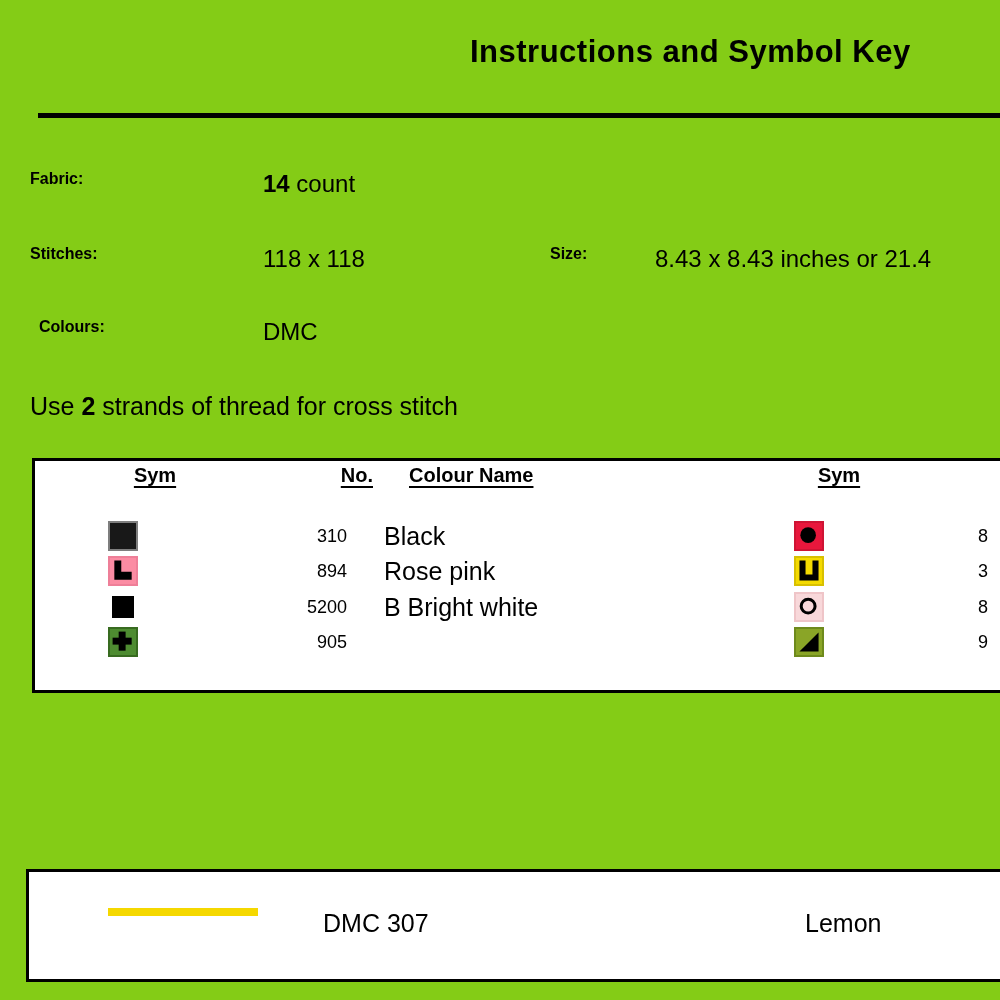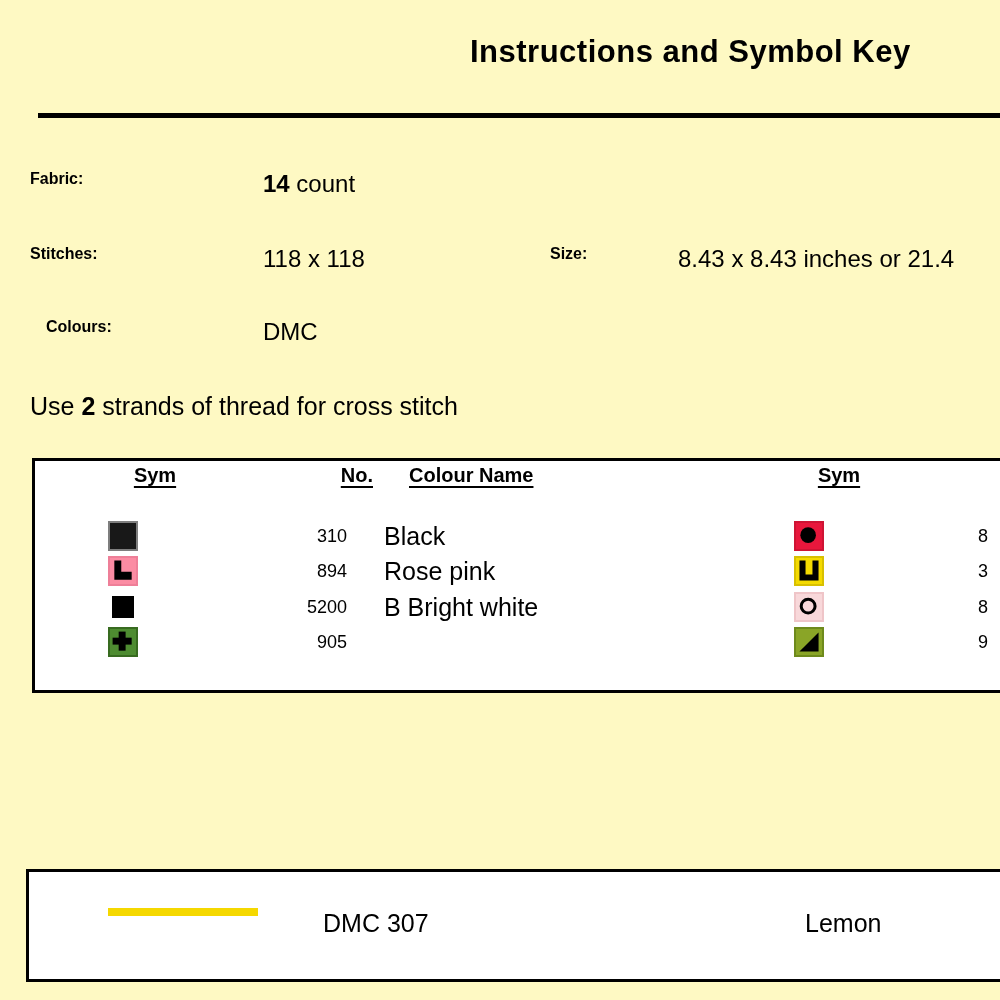--- a/index.html
+++ b/index.html
@@ -1,17 +1,17 @@
 <!DOCTYPE html>
 <html><head>
 <meta charset="utf-8">
 <style>
   html,body{margin:0;padding:0;background:#fff;}
   #page{
-    position:relative;width:1000px;height:1000px;background:#fef9c3;
+    position:relative;width:1000px;height:1000px;background:#84cc16;
     overflow:hidden;font-family:"Liberation Sans",sans-serif;color:#000;
   }
   .abs{position:absolute;white-space:nowrap;}
   .b{font-weight:bold;text-align:right;}
   .title{font-size:31px;font-weight:bold;letter-spacing:0.5px;}
   .rule{background:#000;height:5px;}
   .lbl{font-size:16px;font-weight:bold;}
   .val{font-size:24px;}
   .note{font-size:25px;}
   .box{border:3px solid #000;background:#fff;}
@@ -39,23 +39,23 @@
 
   <div class="abs title" style="left:470px;top:34px;">Instructions and Symbol Key</div>
   <div class="abs rule" style="left:38px;top:113px;width:975px;"></div>
 
   <div class="abs lbl" style="left:30px;top:170px;">Fabric:</div>
   <div class="abs val" style="left:263px;top:170px;"><span class="b">14</span><span> count</span></div>
 
   <div class="abs lbl" style="left:30px;top:245px;">Stitches:</div>
   <div class="abs val" style="left:263px;top:245px;">118 x 118</div>
   <div class="abs lbl" style="left:550px;top:245px;">Size:</div>
-  <div class="abs val" style="left:678px;top:245px;">8.43 x 8.43 inches or 21.4</div>
+  <div class="abs val" style="left:655px;top:245px;">8.43 x 8.43 inches or 21.4</div>
 
-  <div class="abs lbl" style="left:46px;top:318px;">Colours:</div>
+  <div class="abs lbl" style="left:39px;top:318px;">Colours:</div>
   <div class="abs val" style="left:263px;top:318px;">DMC</div>
 
   <div class="abs note" style="left:30px;top:392px;"><span>Use </span><span class="b">2</span><span> strands of thread for cross stitch</span></div>
 
   <div class="abs box" style="left:32px;top:458px;width:990px;height:229px;"></div>
 
   <div class="abs hdr" style="left:104px;top:464px;width:52px;text-align:center;">Sym</div>
   <div class="abs hdr" style="left:288px;top:464px;width:60px;text-align:right;">No.</div>
   <div class="abs hdr" style="left:384px;top:464px;">Colour Name</div>
   <div class="abs hdr" style="left:785px;top:464px;width:58px;text-align:center;">Sym</div>

